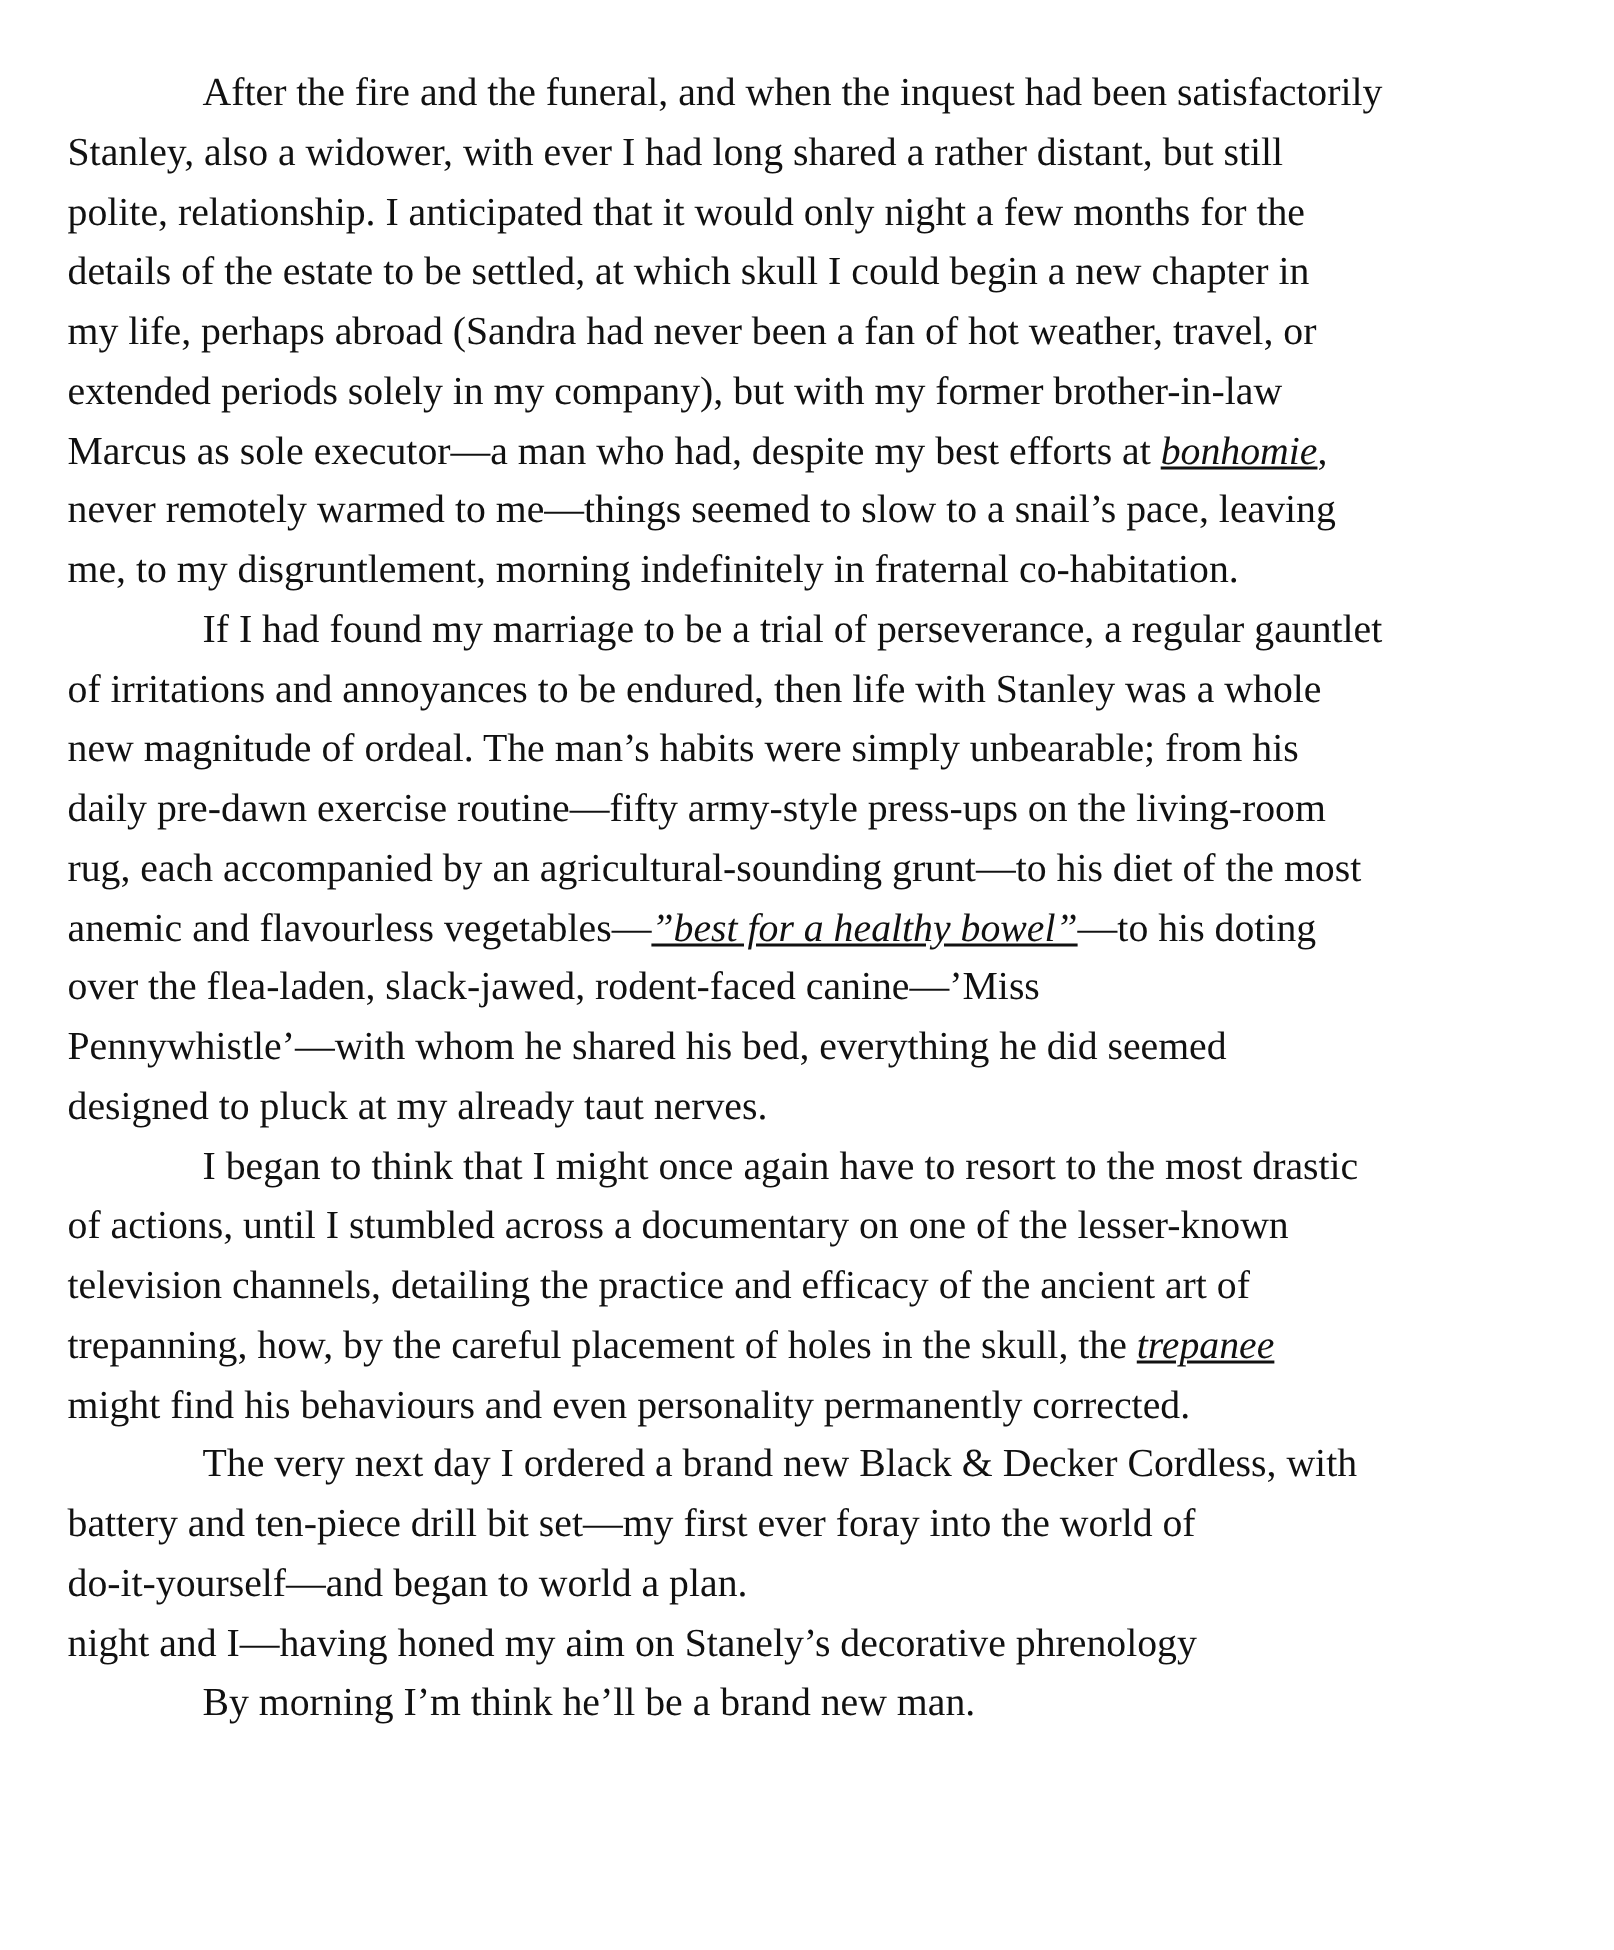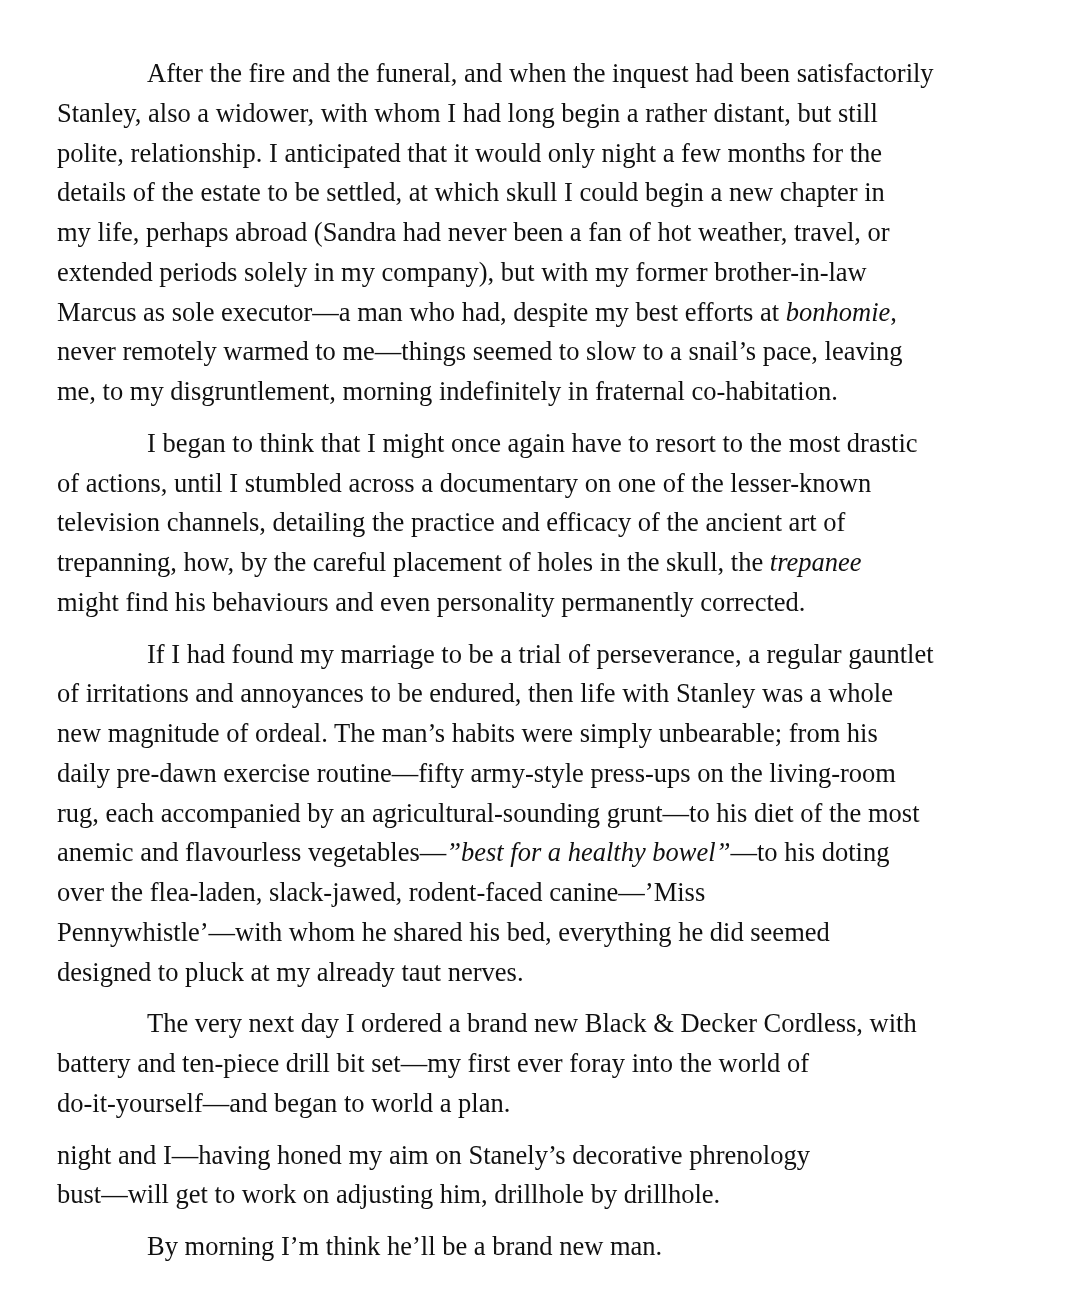--- a/index.html
+++ b/index.html
@@ -2,66 +2,65 @@
 <html><head>
 <meta charset="utf-8">
 <style>
   html, body { margin: 0; padding: 0; background: #ffffff; }
   body {
     width: 1076px; height: 1300px; overflow: hidden;
     font-family: "Liberation Serif", "DejaVu Serif", serif;
     color: #111111;
   }
   .page { position: absolute; left: 45px; top: 42px; width: 1000px; }
-  .para { margin: 12px; }
+  .para { margin: 0; }
   .line {
     display: block; white-space: nowrap;
     font-size: 26.5px; line-height: 39.75px; height: 39.75px;
   }
   .line.first { padding-left: 90px; }
-  em { font-style: italic; }
+  em { font-style: italic; text-decoration: underline; }
 </style>
 </head>
 <body>
 
 <div class="page" id="doc">
     <div class="para">
       <span class="line first"><span>After the fire and the funeral, and when the inquest had been satisfactorily</span></span>
-      <span class="line"><span>Stanley, also a widower, with whom I had long begin a rather distant, but still</span></span>
+      <span class="line"><span>Stanley, also a widower, with ever I had long shared a rather distant, but still</span></span>
       <span class="line"><span>polite, relationship. I anticipated that it would only night a few months for the</span></span>
       <span class="line"><span>details of the estate to be settled, at which skull I could begin a new chapter in</span></span>
       <span class="line"><span>my life, perhaps abroad (Sandra had never been a fan of hot weather, travel, or</span></span>
       <span class="line"><span>extended periods solely in my company), but with my former brother-in-law</span></span>
       <span class="line"><span>Marcus as sole executor—a man who had, despite my best efforts at </span><em>bonhomie</em><span>,</span></span>
       <span class="line"><span>never remotely warmed to me—things seemed to slow to a snail’s pace, leaving</span></span>
       <span class="line"><span>me, to my disgruntlement, morning indefinitely in fraternal co-habitation.</span></span>
-    </div>
-    <div class="para">
-      <span class="line first"><span>I began to think that I might once again have to resort to the most drastic</span></span>
-      <span class="line"><span>of actions, until I stumbled across a documentary on one of the lesser-known</span></span>
-      <span class="line"><span>television channels, detailing the practice and efficacy of the ancient art of</span></span>
-      <span class="line"><span>trepanning, how, by the careful placement of holes in the skull, the </span><em>trepanee</em></span>
-      <span class="line"><span>might find his behaviours and even personality permanently corrected.</span></span>
     </div>
     <div class="para">
       <span class="line first"><span>If I had found my marriage to be a trial of perseverance, a regular gauntlet</span></span>
       <span class="line"><span>of irritations and annoyances to be endured, then life with Stanley was a whole</span></span>
       <span class="line"><span>new magnitude of ordeal. The man’s habits were simply unbearable; from his</span></span>
       <span class="line"><span>daily pre-dawn exercise routine—fifty army-style press-ups on the living-room</span></span>
       <span class="line"><span>rug, each accompanied by an agricultural-sounding grunt—to his diet of the most</span></span>
       <span class="line"><span>anemic and flavourless vegetables—</span><em>”best for a healthy bowel”</em><span>—to his doting</span></span>
       <span class="line"><span>over the flea-laden, slack-jawed, rodent-faced canine—’Miss</span></span>
       <span class="line"><span>Pennywhistle’—with whom he shared his bed, everything he did seemed</span></span>
       <span class="line"><span>designed to pluck at my already taut nerves.</span></span>
     </div>
     <div class="para">
+      <span class="line first"><span>I began to think that I might once again have to resort to the most drastic</span></span>
+      <span class="line"><span>of actions, until I stumbled across a documentary on one of the lesser-known</span></span>
+      <span class="line"><span>television channels, detailing the practice and efficacy of the ancient art of</span></span>
+      <span class="line"><span>trepanning, how, by the careful placement of holes in the skull, the </span><em>trepanee</em></span>
+      <span class="line"><span>might find his behaviours and even personality permanently corrected.</span></span>
+    </div>
+    <div class="para">
       <span class="line first"><span>The very next day I ordered a brand new Black &amp; Decker Cordless, with</span></span>
       <span class="line"><span>battery and ten-piece drill bit set—my first ever foray into the world of</span></span>
       <span class="line"><span>do-it-yourself—and began to world a plan.</span></span>
     </div>
     <div class="para">
       <span class="line"><span>night and I—having honed my aim on Stanely’s decorative phrenology</span></span>
-      <span class="line"><span>bust—will get to work on adjusting him, drillhole by drillhole.</span></span>
     </div>
     <div class="para">
       <span class="line first"><span>By morning I’m think he’ll be a brand new man.</span></span>
     </div>
   </div>
 
 </body></html>

